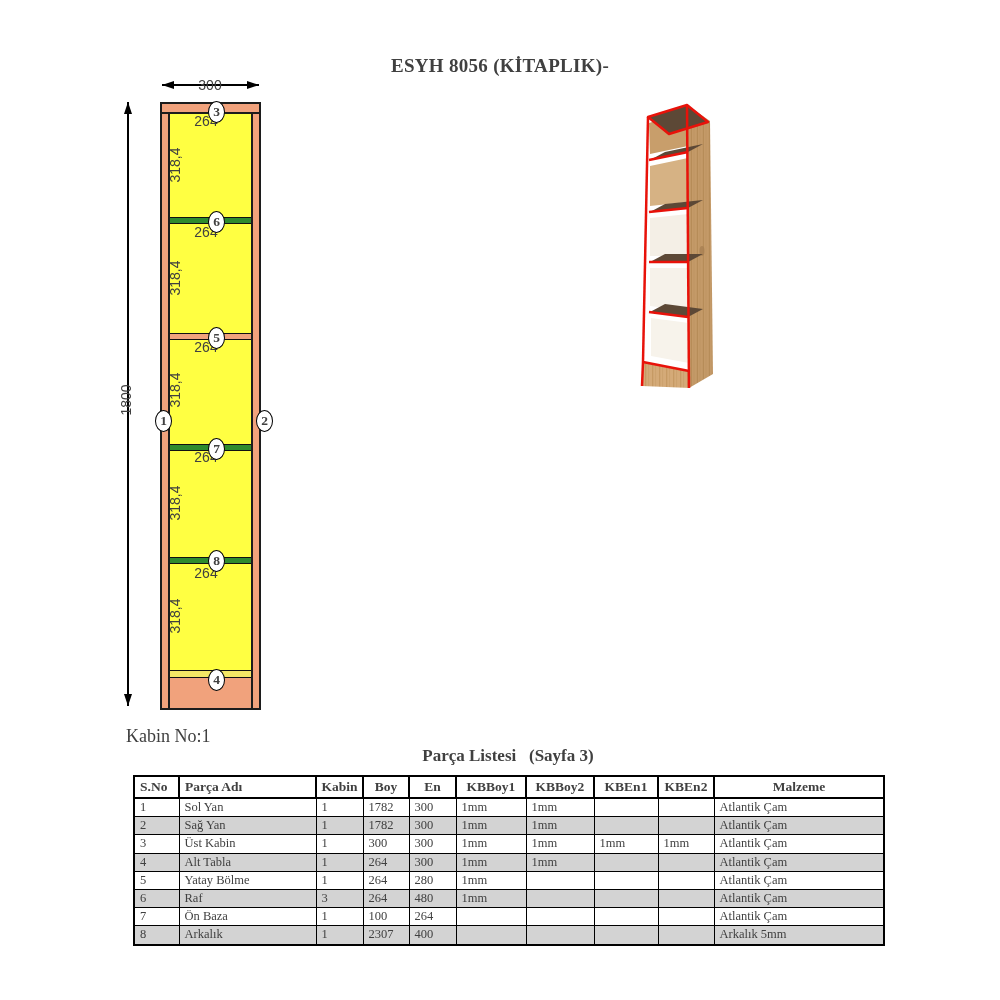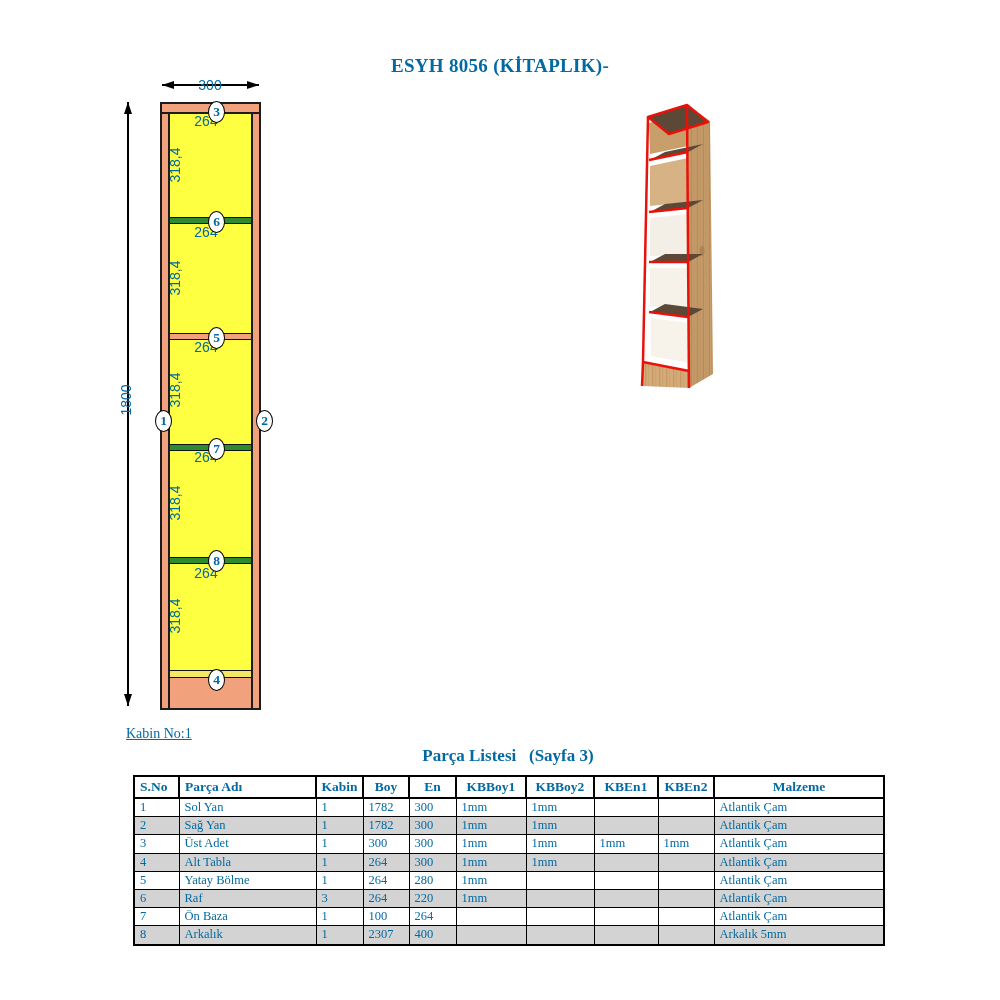--- a/index.html
+++ b/index.html
@@ -1,17 +1,17 @@
 <!DOCTYPE html>
 <html><head>
 <meta charset="utf-8">
 <style>
   html,body{margin:0;padding:0;background:#fff;}
   .page{position:relative;width:1000px;height:1000px;background:#fff;overflow:hidden;
-        font-family:"Liberation Serif", serif;color:#0369a1;border-radius:11px;}
+        font-family:"Liberation Serif", serif;color:#404040;border-radius:11px;}
 
   
   .main-title{position:absolute;left:250px;top:55px;width:500px;text-align:center;
               font-size:19px;font-weight:bold;letter-spacing:.3px;}
 
   
   .dimline-h{position:absolute;left:162px;top:84px;width:97px;height:1.5px;background:#000;}
   .arr{position:absolute;width:0;height:0;}
   .arr-left{left:162px;top:81px;border-top:4px solid transparent;border-bottom:4px solid transparent;border-right:12px solid #000;}
   .arr-right{left:247px;top:81px;border-top:4px solid transparent;border-bottom:4px solid transparent;border-left:12px solid #000;}
@@ -41,21 +41,21 @@
   .lbl-264{position:absolute;left:186px;width:40px;text-align:center;z-index:3;
            font-family:"Liberation Sans",sans-serif;font-size:14px;}
   .lbl-318{position:absolute;left:149px;width:54px;height:18px;text-align:center;z-index:3;
            font-family:"Liberation Sans",sans-serif;font-size:14px;transform:rotate(-90deg);}
 
   .callout{position:absolute;width:17px;height:22px;box-sizing:border-box;z-index:5;
            border:1.5px solid #000;border-radius:50%;background:#fff;
            display:flex;align-items:center;justify-content:center;
            font-size:13.5px;font-weight:bold;font-family:"Liberation Serif",serif;}
 
-  .kabin{position:absolute;left:126px;top:726px;font-size:14px;text-decoration:underline;}
+  .kabin{position:absolute;left:126px;top:726px;font-size:18px;}
 
   
   .render3d{position:absolute;left:620px;top:95px;}
 
   
   .tbl-title{position:absolute;left:133px;top:746px;width:750px;text-align:center;
              font-size:17px;font-weight:bold;white-space:pre;}
   .tbl-wrap{position:absolute;left:133px;top:775px;}
   table.parts{border-collapse:collapse;table-layout:fixed;width:750px;
               font-size:12.5px;font-family:"Liberation Serif",serif;}
@@ -210,21 +210,21 @@
             <td>1782</td>
             <td>300</td>
             <td>1mm</td>
             <td>1mm</td>
             <td></td>
             <td></td>
             <td>Atlantik Çam</td>
           </tr>
           <tr>
             <td>3</td>
-            <td>Üst Adet</td>
+            <td>Üst Kabin</td>
             <td>1</td>
             <td>300</td>
             <td>300</td>
             <td>1mm</td>
             <td>1mm</td>
             <td>1mm</td>
             <td>1mm</td>
             <td>Atlantik Çam</td>
           </tr>
           <tr class="alt">
@@ -249,21 +249,21 @@
             <td></td>
             <td></td>
             <td></td>
             <td>Atlantik Çam</td>
           </tr>
           <tr class="alt">
             <td>6</td>
             <td>Raf</td>
             <td>3</td>
             <td>264</td>
-            <td>220</td>
+            <td>480</td>
             <td>1mm</td>
             <td></td>
             <td></td>
             <td></td>
             <td>Atlantik Çam</td>
           </tr>
           <tr>
             <td>7</td>
             <td>Ön Baza</td>
             <td>1</td>

